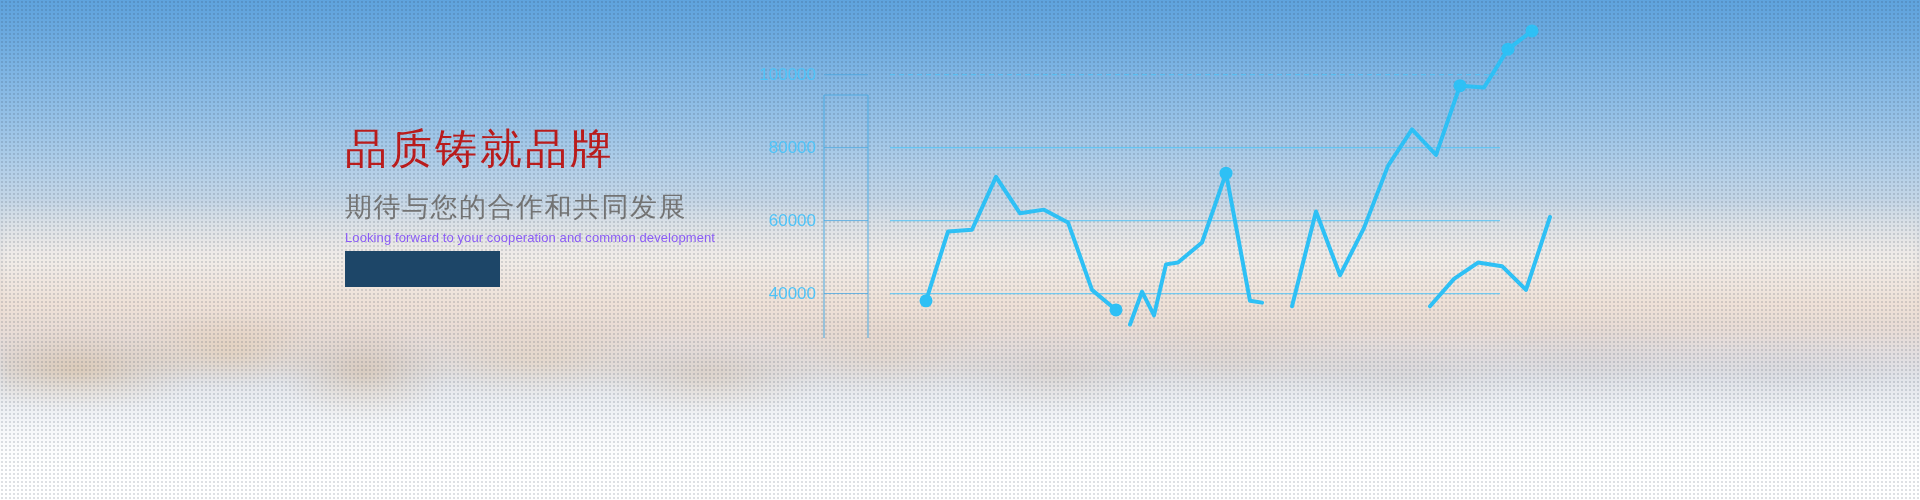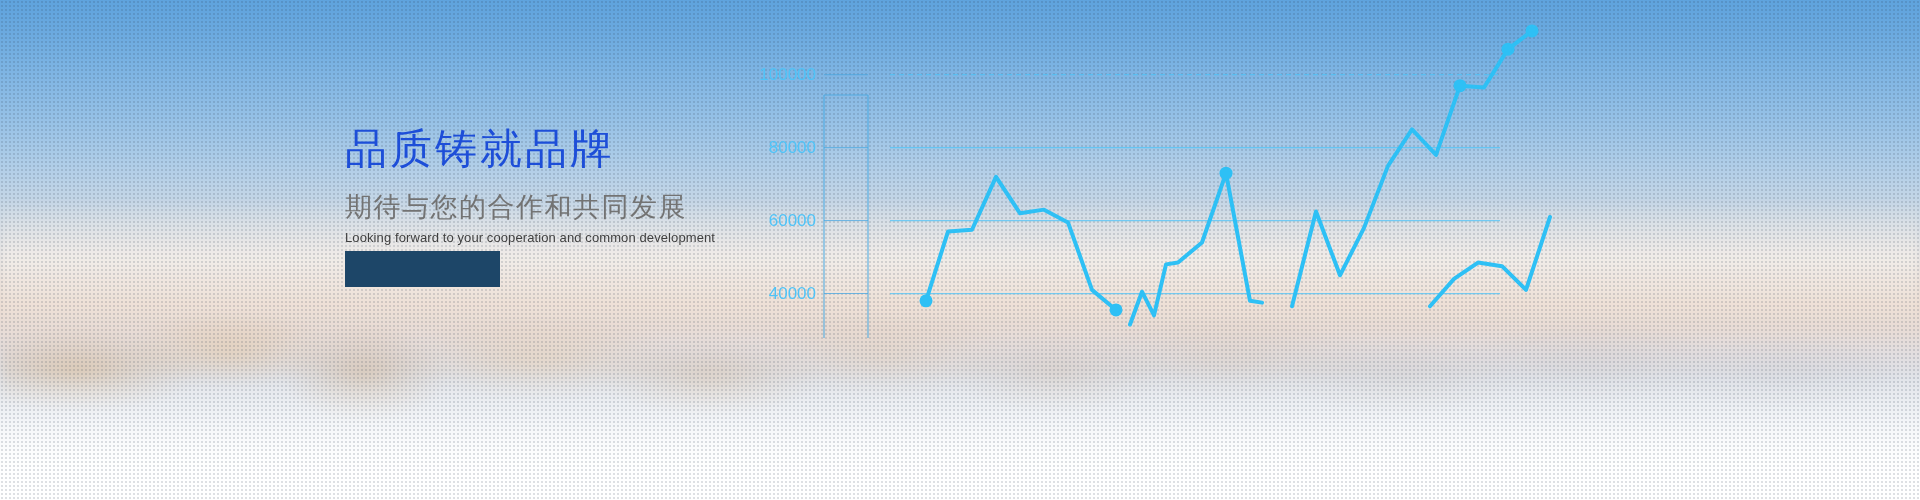--- a/index.html
+++ b/index.html
@@ -65,31 +65,31 @@
     position:absolute;inset:0;
     background-image:radial-gradient(rgba(40,55,75,.28) 1px, rgba(0,0,0,0) 1.3px);
     background-size:4px 4px;
     opacity:.55;
   }
 
   
   .copy{position:absolute;left:345px;top:125px;width:420px;}
   .headline{
     font-size:42px;line-height:1.15;letter-spacing:3px;
-    color:#1d4ed8;font-weight:400;white-space:nowrap;
+    color:#b91c1c;font-weight:400;white-space:nowrap;
   }
   .subhead{
     margin-top:18px;
     font-size:27px;line-height:1.2;letter-spacing:1.5px;
     color:#737373;font-weight:400;white-space:nowrap;
   }
   .tagline{
     margin-top:6px;
     font-size:13px;line-height:1.3;letter-spacing:.1px;
-    color:#404040;font-weight:400;white-space:nowrap;
+    color:#8b5cf6;font-weight:400;white-space:nowrap;
   }
   .cta{
     position:absolute;left:345px;top:251px;
     width:155px;height:36px;
     background:#1d4668;border:0;padding:0;
     display:block;cursor:pointer;
   }
 
   
   .chart{position:absolute;left:760px;top:0;width:1160px;height:500px;}

